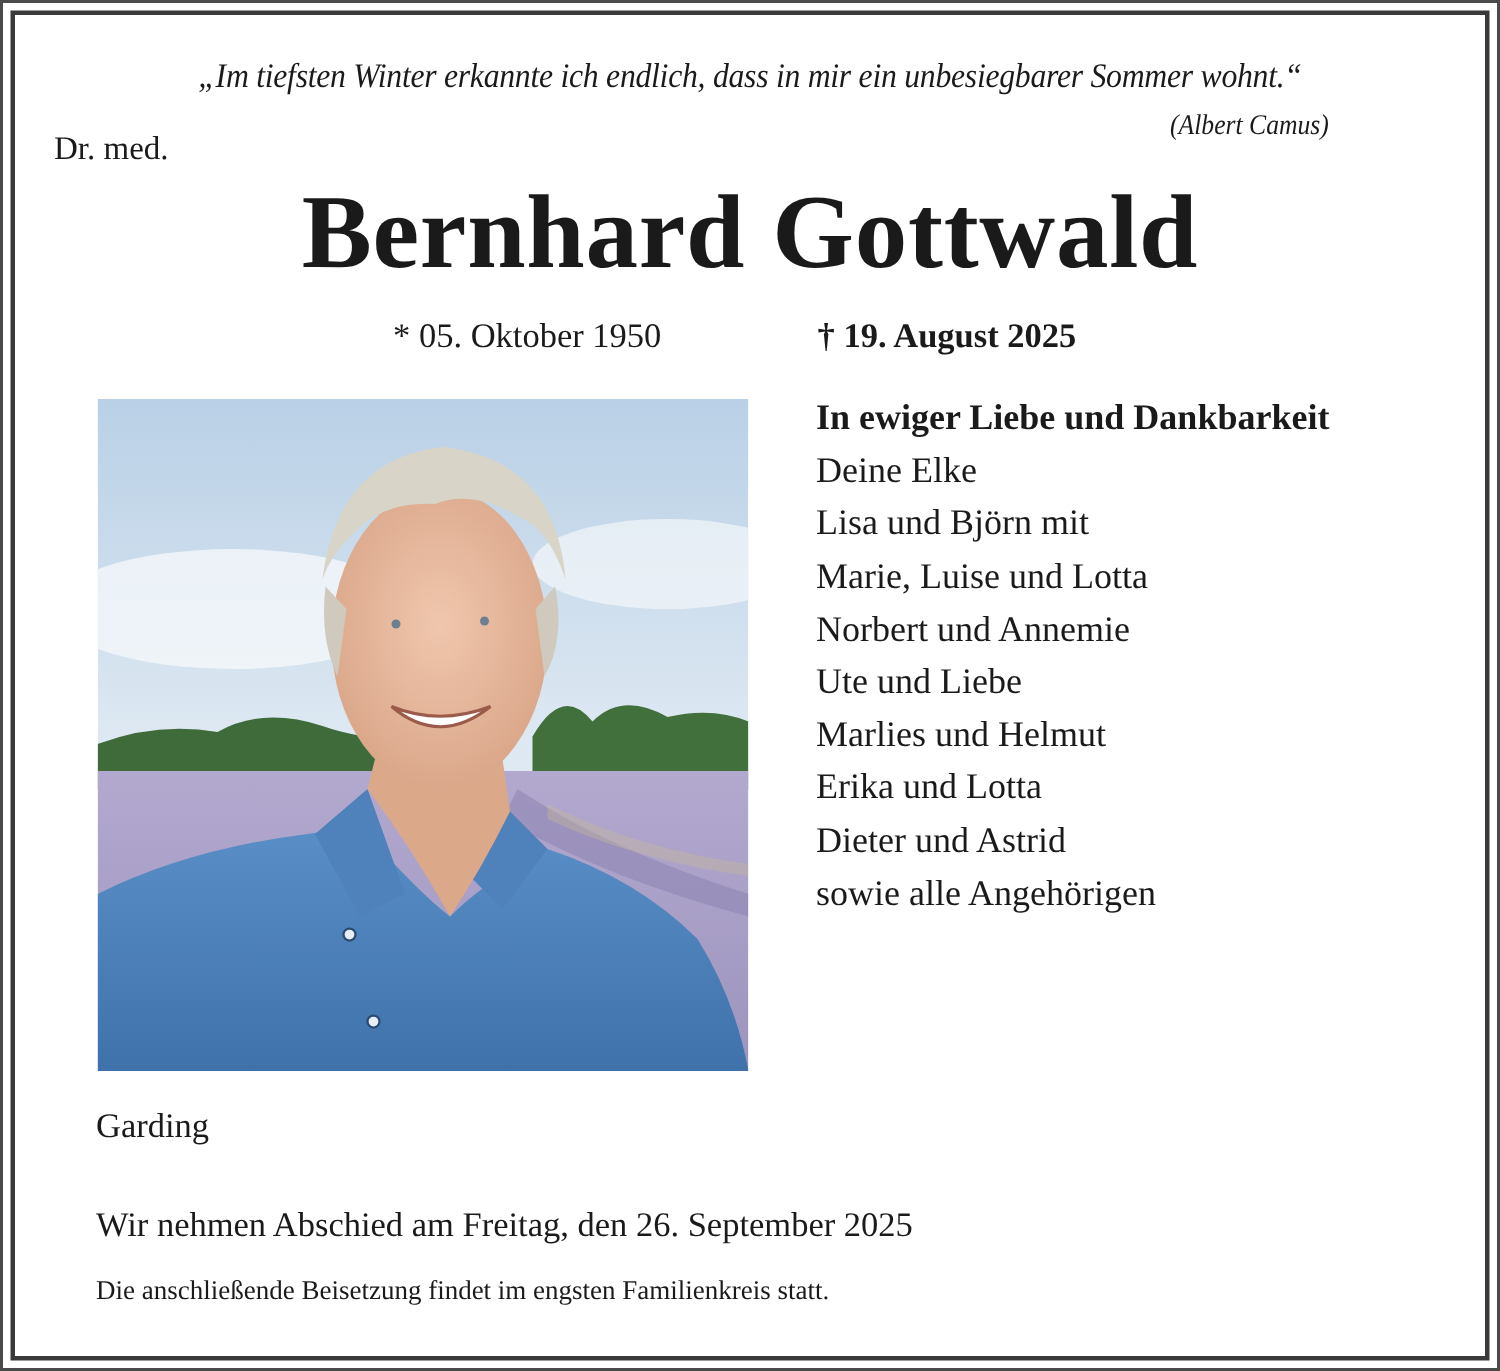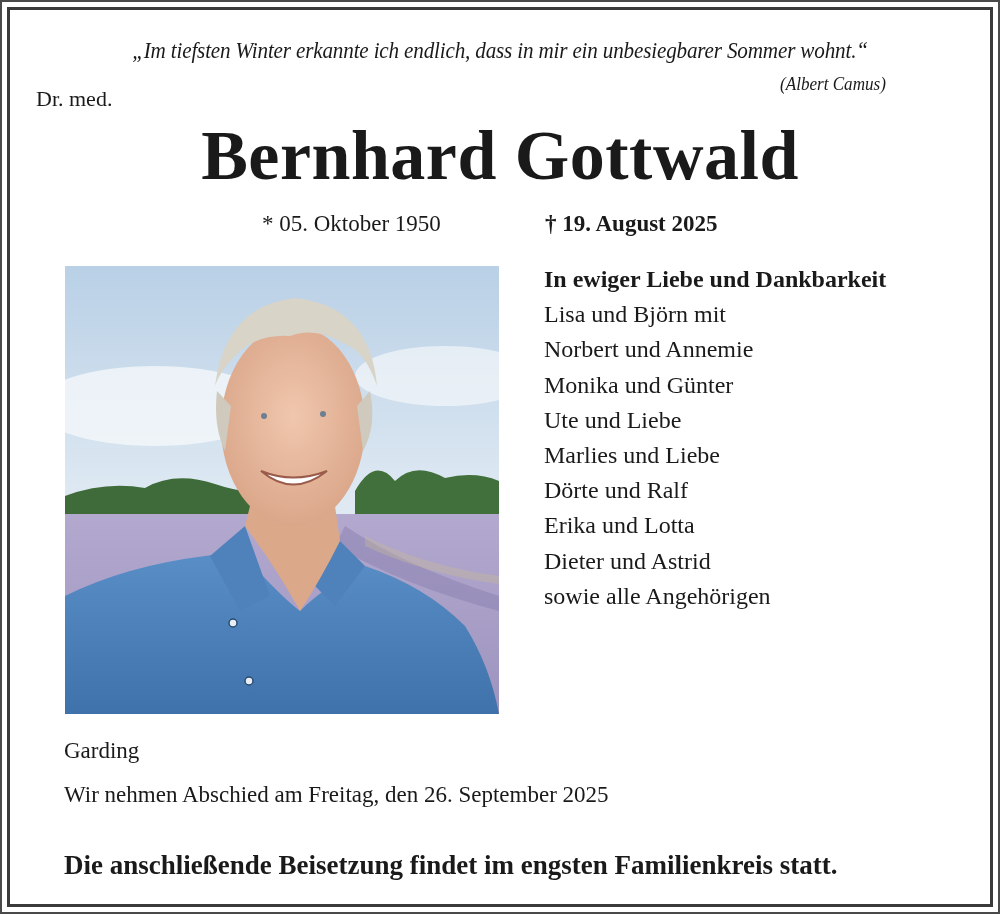--- a/index.html
+++ b/index.html
@@ -15,22 +15,22 @@
     .title-prefix { position:absolute; left:0; width:1000px; top:86px; font-size:22px;padding-left:36px; }
     .name { position:absolute; left:0; width:1000px; top:114px; text-align:center;
             font-weight:bold; font-size:70px; letter-spacing:0.5px; line-height:84px; }
     .dates { position:absolute; top:211px; font-size:23px;text-align:center; }
     .date-birth { left:262px; }
     .date-death { left:545px;font-weight:bold; }
     .photo { position:absolute; left:65px; top:266px; width:434px; height:448px; overflow:hidden; }
     .mourners { position:absolute; left:544px; top:262px; font-size:24px; line-height:35.2px; }
     .mourners .lead { font-weight:bold; }
     .place { position:absolute; left:64px; top:738px; font-size:23px; }
-    .farewell { position:absolute; left:64px; top:779px; font-size:23px; line-height:31px;text-align:right; }
-    .burial { position:absolute; left:64px; top:850px; font-size:27px;font-weight:bold; }
+    .farewell { position:absolute; left:64px; top:801px; font-size:23px; line-height:31px;text-align:right; }
+    .burial { position:absolute; left:64px; top:850px; font-size:18px; }
   </style>
 </head>
 <body>
 
 <div class="frame">
   <div class="frame-inner"></div>
 </div>
 
 <div class="quote">„Im tiefsten Winter erkannte ich endlich, dass in mir ein unbesiegbarer Sommer wohnt.“</div>
 <div class="quote-author">(Albert Camus)</div>
@@ -79,26 +79,26 @@
     <path d="M196 205 Q228 232 262 205 Q228 218 196 205 Z" fill="#ffffff" stroke="#9b5b4b" stroke-width="2"></path>
     <circle cx="199" cy="150" r="3" fill="#6d7f91"></circle>
     <circle cx="258" cy="148" r="3" fill="#6d7f91"></circle>
     <circle cx="168" cy="357" r="4" fill="#e8eef5" stroke="#2a4a70" stroke-width="1.5"></circle>
     <circle cx="184" cy="415" r="4" fill="#e8eef5" stroke="#2a4a70" stroke-width="1.5"></circle>
   </svg>
 </div>
 
 <div class="mourners">
   <div class="lead">In ewiger Liebe und Dankbarkeit</div>
+  <div>Deine Elke</div>
   <div>Lisa und Björn mit</div>
+  <div>Marie, Luise und Lotta</div>
   <div>Norbert und Annemie</div>
-  <div>Monika und Günter</div>
   <div>Ute und Liebe</div>
-  <div>Marlies und Liebe</div>
-  <div>Dörte und Ralf</div>
+  <div>Marlies und Helmut</div>
   <div>Erika und Lotta</div>
   <div>Dieter und Astrid</div>
   <div>sowie alle Angehörigen</div>
 </div>
 
 <div class="place">Garding</div>
 <div class="farewell">
   <div>Wir nehmen Abschied am Freitag, den 26. September 2025</div>
 </div>
 <div class="burial">Die anschließende Beisetzung findet im engsten Familienkreis statt.</div>

